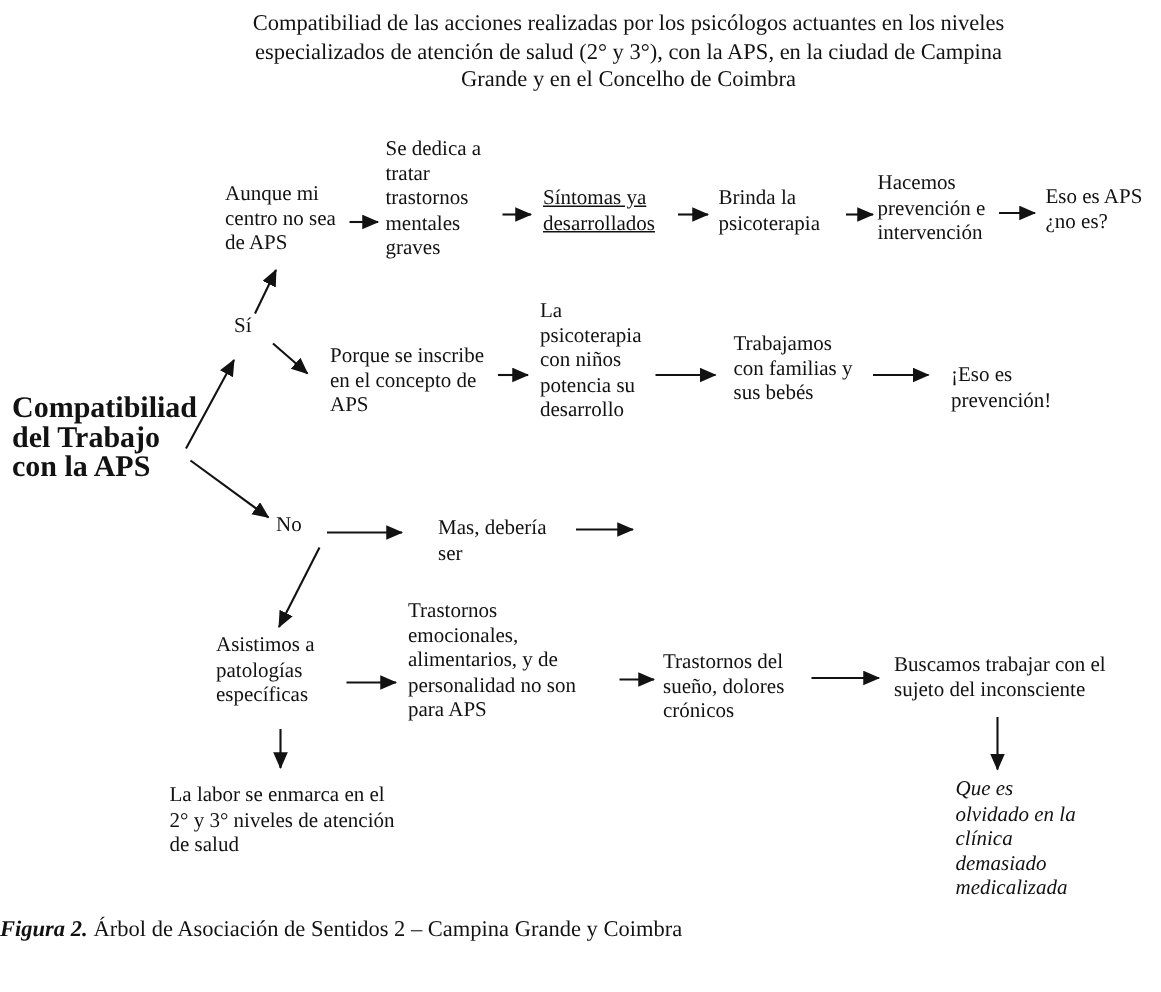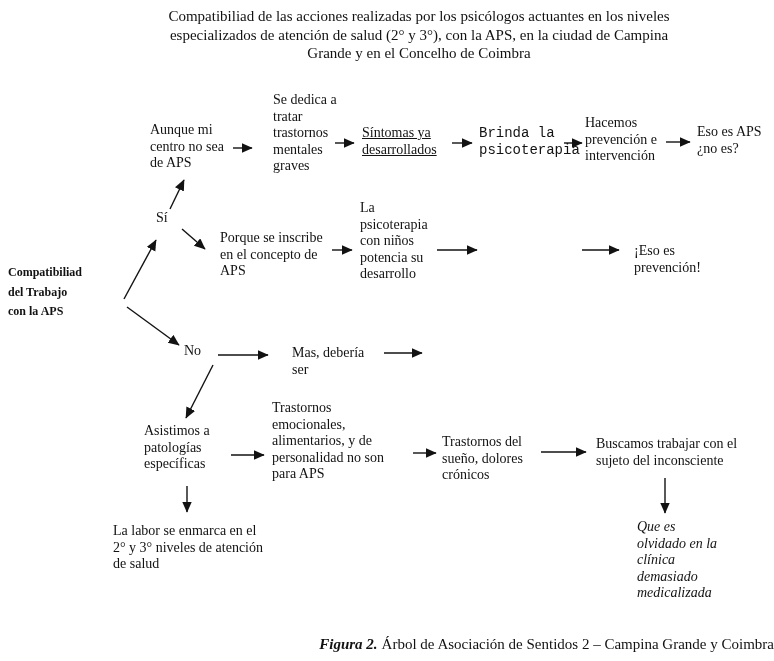--- a/index.html
+++ b/index.html
@@ -20,25 +20,25 @@
     white-space: pre-line;
     padding-left: 32px;
   }
   .node {
     position: absolute;
     font-size: 14px; line-height: 16.5px;
     white-space: pre-line;
   }
   .hub {
     font-weight: bold;
-    font-size: 12px; line-height: 19.5px;
+    font-size: 20px; line-height: 19.5px;
   }
   .caption {
-    position: absolute; top: 636px; left: 0; width: 774px;
-    text-align: right; font-size: 15px;
+    position: absolute; top: 612px; left: 0; width: 774px;
+    text-align: left; font-size: 15px;
   }
   .cap-label { font-weight: bold; font-style: italic; margin-right: 4px; }
   line { stroke: #121212; stroke-width: 1.4; }
 </style>
 </head>
 <body>
 
 <div class="page">
 
   <svg class="edges" width="774" height="661" viewBox="0 0 774 661">
@@ -76,43 +76,46 @@
   <div class="node hub" style="left:8px; top:263px;">Compatibiliad
 del Trabajo
 con la APS</div>
 
   <div class="node" style="left:156px; top:210px;">Sí</div>
   <div class="node" style="left:184px; top:343px;">No</div>
 
   <div class="node" style="left:150px; top:122px;">Aunque mi
 centro no sea
 de APS</div>
-  <div class="node" style="left:257px; top:92px;margin-left:16px;">Se dedica a
+  <div class="node" style="left:257px; top:92px;">Se dedica a
 tratar
 trastornos
 mentales
 graves</div>
   <div class="node" style="left:362px; top:125px;text-decoration:underline;">Síntomas ya
 desarrollados</div>
-  <div class="node" style="left:479px; top:125px;font-family:Liberation Mono, monospace;">Brinda la
+  <div class="node" style="left:479px; top:125px;">Brinda la
 psicoterapia</div>
   <div class="node" style="left:585px; top:115px;">Hacemos
 prevención e
 intervención</div>
   <div class="node" style="left:697px; top:124px;">Eso es APS
 ¿no es?</div>
 
   <div class="node" style="left:220px; top:230px;">Porque se inscribe
 en el concepto de
 APS</div>
   <div class="node" style="left:360px; top:200px;">La
 psicoterapia
 con niños
 potencia su
 desarrollo</div>
+  <div class="node" style="left:489px; top:222px;">Trabajamos
+con familias y
+sus bebés</div>
   <div class="node" style="left:634px; top:243px;">¡Eso es
 prevención!</div>
 
   <div class="node" style="left:292px; top:345px;">Mas, debería
 ser</div>
 
   <div class="node" style="left:144px; top:423px;">Asistimos a
 patologías
 específicas</div>
   <div class="node" style="left:272px; top:400px;">Trastornos

